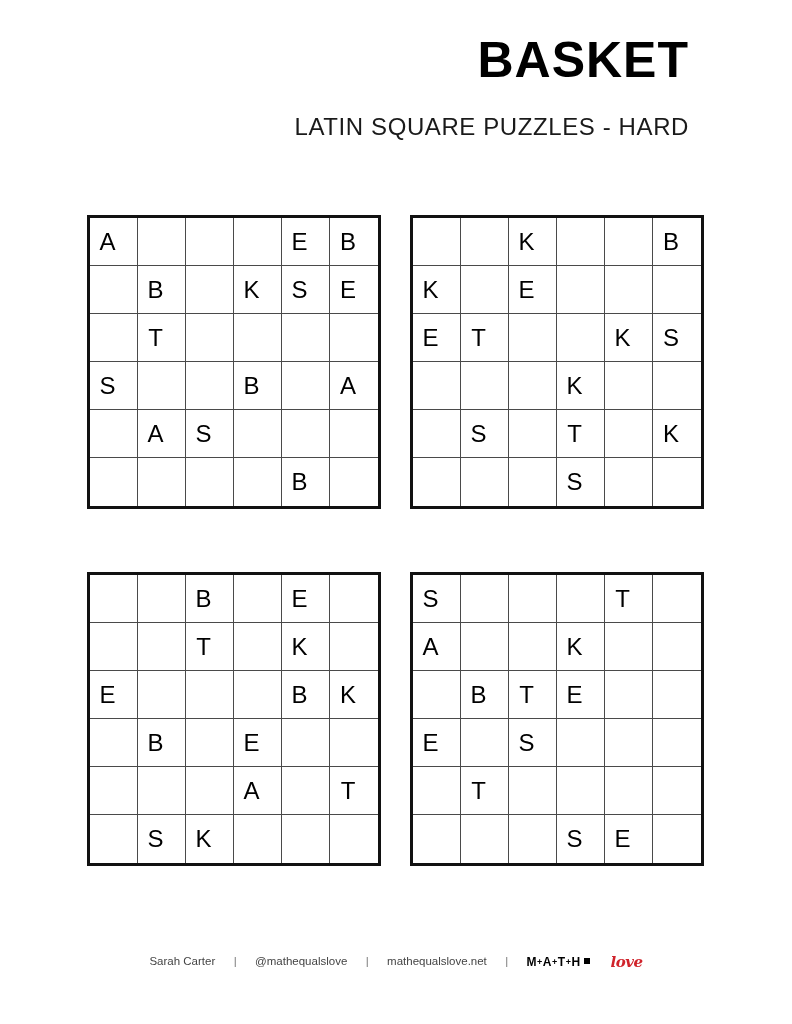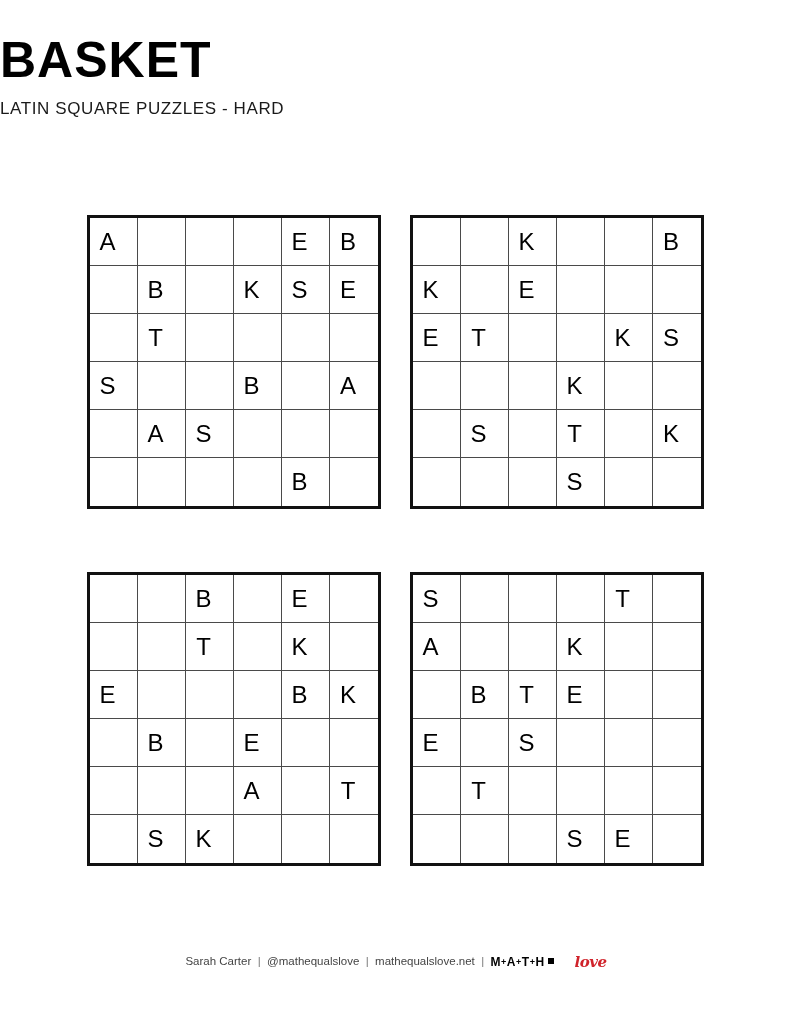--- a/index.html
+++ b/index.html
@@ -22,35 +22,35 @@
     height: 1024px;
     background: #ffffff;
   }
 
   
   .header {
     position: absolute;
     top: 34px;
     left: 0;
     width: 689px;
-    text-align: left;
+    text-align: right;
   }
 
   .title {
     font-size: 50px;
     font-weight: bold;
     letter-spacing: 1px;
     color: #000000;
     line-height: 1.06;
     font-family: "Liberation Sans", sans-serif;
   }
 
   .subtitle {
-    margin-top: 12px;
-    font-size: 17px;
+    margin-top: 26px;
+    font-size: 24px;
     font-weight: normal;
     letter-spacing: 0.6px;
     color: #1a1a1a;
     line-height: 1.15;
   }
 
   .instructions {
     margin-top: 16px;
     font-size: 14.5px;
     color: #3a3a3a;
@@ -95,21 +95,21 @@
 
   
   .footer {
     position: absolute;
     left: 0;
     top: 952px;
     width: 792px;
     display: flex;
     align-items: center;
     justify-content: center;
-    gap: 0;
+    gap: 12px;
     font-size: 11.5px;
     color: #444444;
   }
 
   .footer-text { white-space: pre; }
 
   .footer-sep { white-space: pre; color: #777777; }
 
   .logo {
     display: inline-flex;

